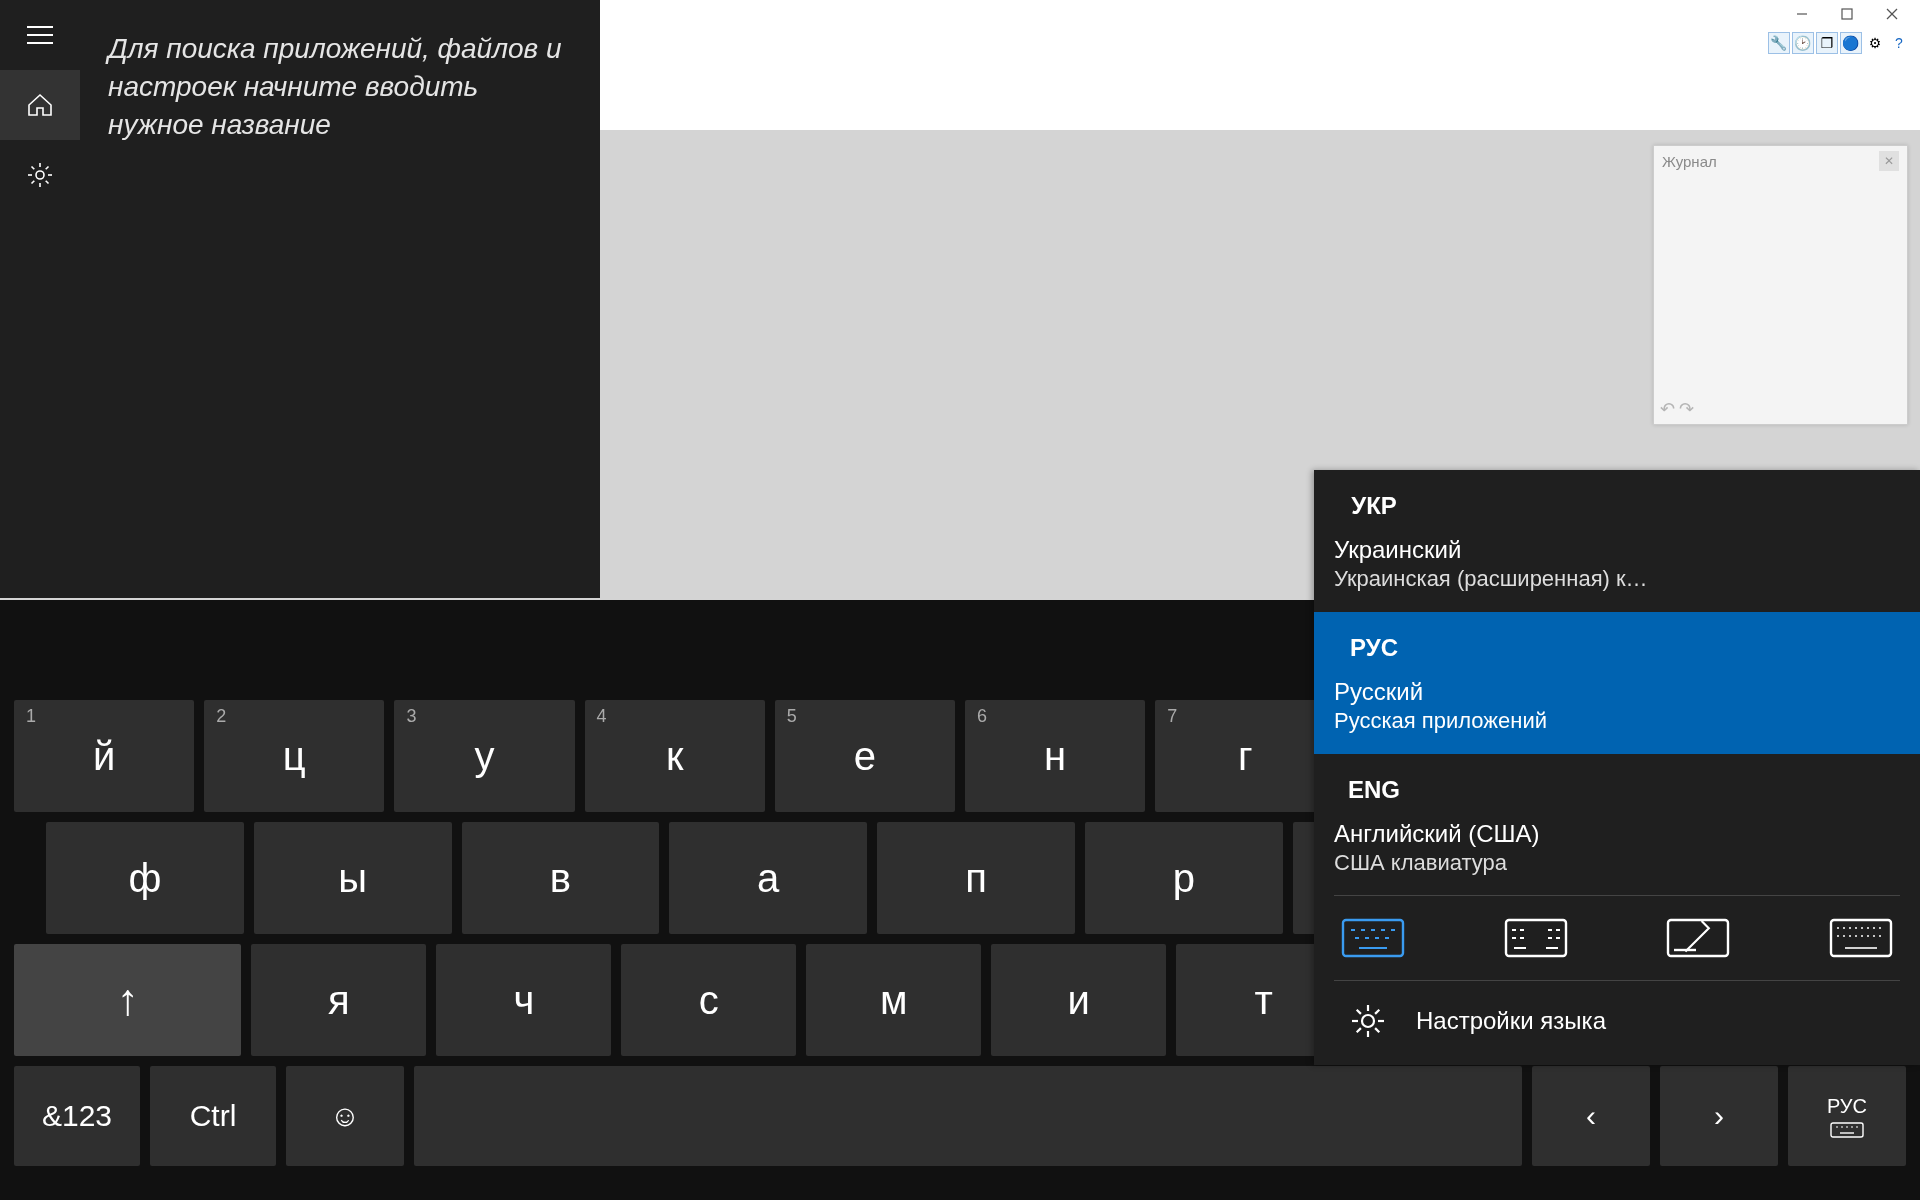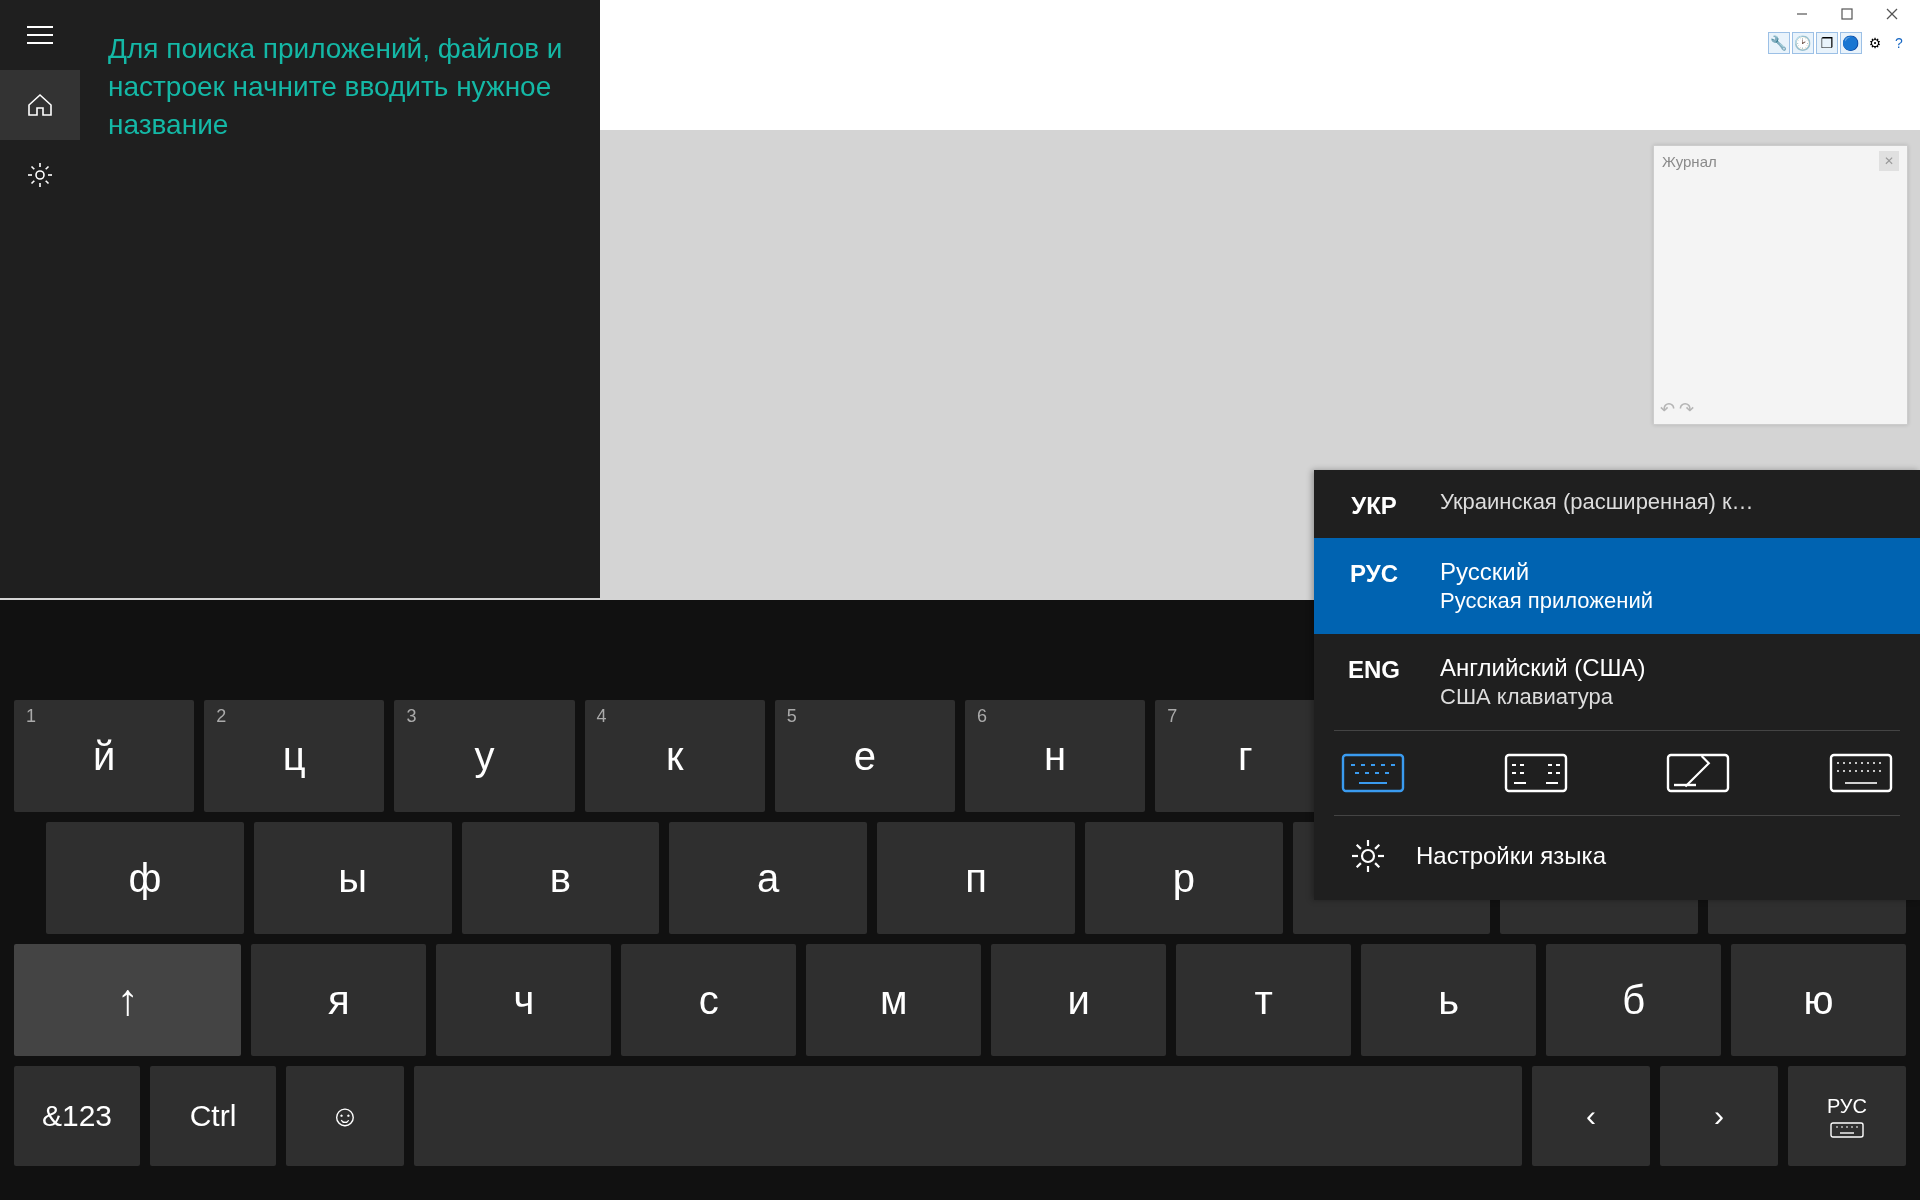--- a/index.html
+++ b/index.html
@@ -16,34 +16,34 @@
 
 .app-bg { position: absolute; top: 0; left: 0; right: 0; height: 130px; background: #fff; }
 .canvas-bg { position: absolute; top: 130px; left: 0; right: 0; bottom: 0; background: #d4d4d4; }
 
 
 .search-panel { position: absolute; top: 0; left: 0; width: 600px; background: #1f1f1f; color: #fff; }
 .sp-sidebar { position: absolute; top: 0; left: 0; width: 80px; height: 540px; background: #1f1f1f; display: flex; flex-direction: column; }
 .sp-btn { width: 80px; height: 70px; display: flex; align-items: center; justify-content: center; color: #fff; font-size: 24px; }
 .sp-btn.active { background: #333; }
 .sp-body { margin-left: 80px; width: 520px; height: 540px; padding: 30px 28px; }
-.sp-hint { font-size: 28px; line-height: 1.35; color: #14b8a6; font-weight: 400; }
+.sp-hint { font-size: 28px; line-height: 1.35; color: #e5e5e5; font-weight: 400; font-style: italic; }
 .sp-input-wrap { position: absolute; left: 80px; top: 540px; width: 520px; height: 58px; background: #fff; display: flex; align-items: center; padding: 0 14px; }
 .sp-input { border: none; outline: none; width: 100%; font-size: 20px; color: #333; background: transparent; }
 .sp-input::placeholder { color: #888; }
 
 
 .history-panel { position: absolute; top: 145px; right: 12px; width: 255px; height: 280px; background: #f4f4f4; border: 1px solid #ccc; box-shadow: 0 0 4px rgba(0,0,0,0.15); }
 .history-header { height: 30px; display: flex; align-items: center; justify-content: space-between; padding: 9px 8px; color: #8a8a8a; font-size: 15px; }
 .history-close { width: 20px; height: 20px; background: #e0e0e0; display: flex; align-items: center; justify-content: center; font-size: 12px; color: #999; }
 .history-footer { position: absolute; bottom: 4px; left: 6px; display: flex; gap: 4px; color: #b5b5b5; font-size: 18px; }
 
 
 .lang-popup { position: absolute; right: 0; top: 470px; width: 606px; background: #1f1f1f; color: #fff; z-index: 50; box-shadow: -2px 0 6px rgba(0,0,0,0.3); }
-.lang-item { display: flex; align-items: flex-start; padding: 18px 30px 18px 20px; gap: 26px; }
+.lang-item { display: flex; align-items: flex-start; padding: 18px 30px 18px 20px; gap: 14px; flex-direction: column; }
 .lang-item.selected { background: #0063b1; }
 .lang-code { width: 80px; font-size: 24px; font-weight: 600; text-align: center; padding-top: 4px; }
 .lang-texts { flex: 1; }
 .lang-name { font-size: 24px; line-height: 1.3; }
 .lang-sub { font-size: 22px; line-height: 1.3; color: #ddd; }
 .lang-item.selected .lang-sub { color: #fff; }
 .lang-sep { height: 1px; background: #444; margin: 0 20px; }
 .lang-layouts { display: flex; justify-content: space-between; padding: 20px 24px; }
 .layout-icon { width: 70px; height: 44px; display: flex; align-items: center; justify-content: center; color: #fff; }
 .layout-icon.active svg rect { stroke: #3a9bf0; }
@@ -210,20 +210,21 @@
         </svg>
     </div>
   </div>
 </div>
 
 <div class="lang-popup">
   <div id="lang-items">
       <div class="lang-item">
         <div class="lang-code">УКР</div>
         <div class="lang-texts">
+          <div class="lang-name">Украинский</div>
           <div class="lang-sub">Украинская (расширенная) к…</div>
         </div>
       </div>
       <div class="lang-item selected">
         <div class="lang-code">РУС</div>
         <div class="lang-texts">
           <div class="lang-name">Русский</div>
           <div class="lang-sub">Русская приложений</div>
         </div>
       </div>

